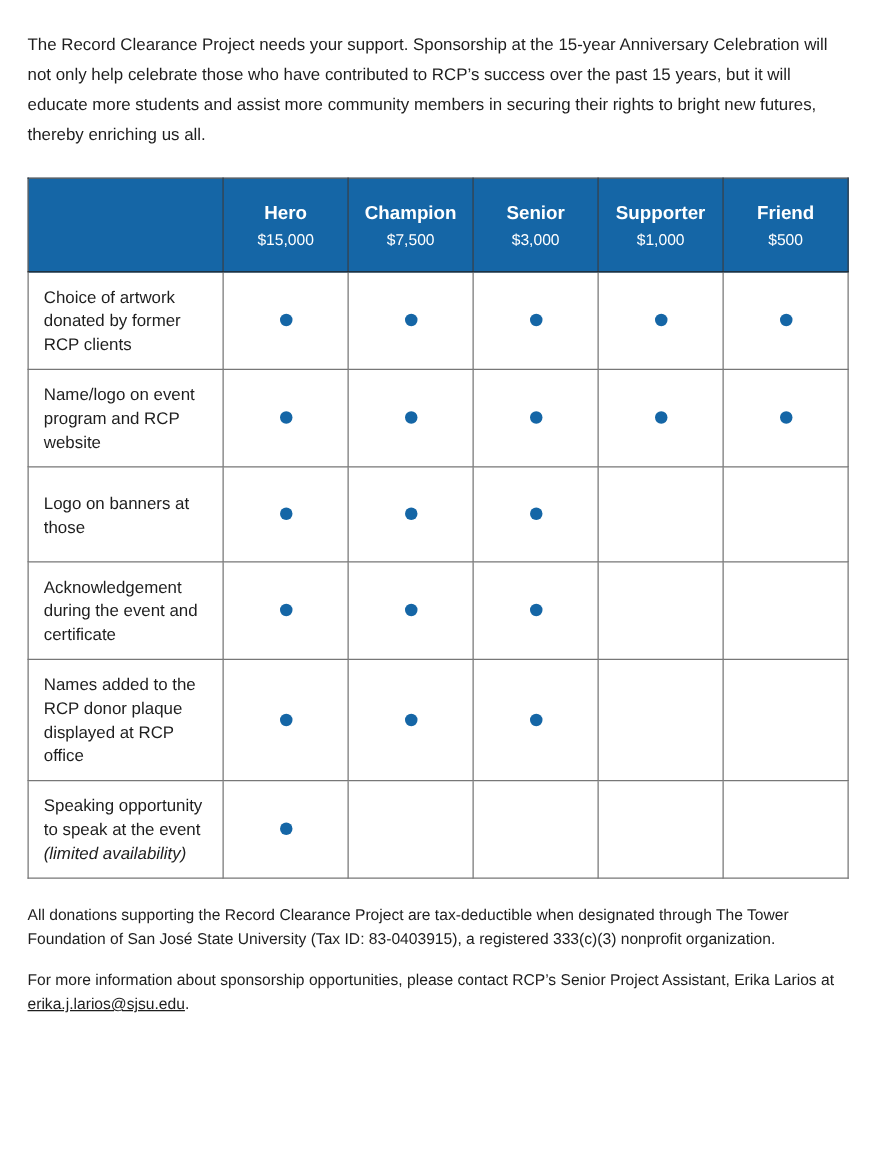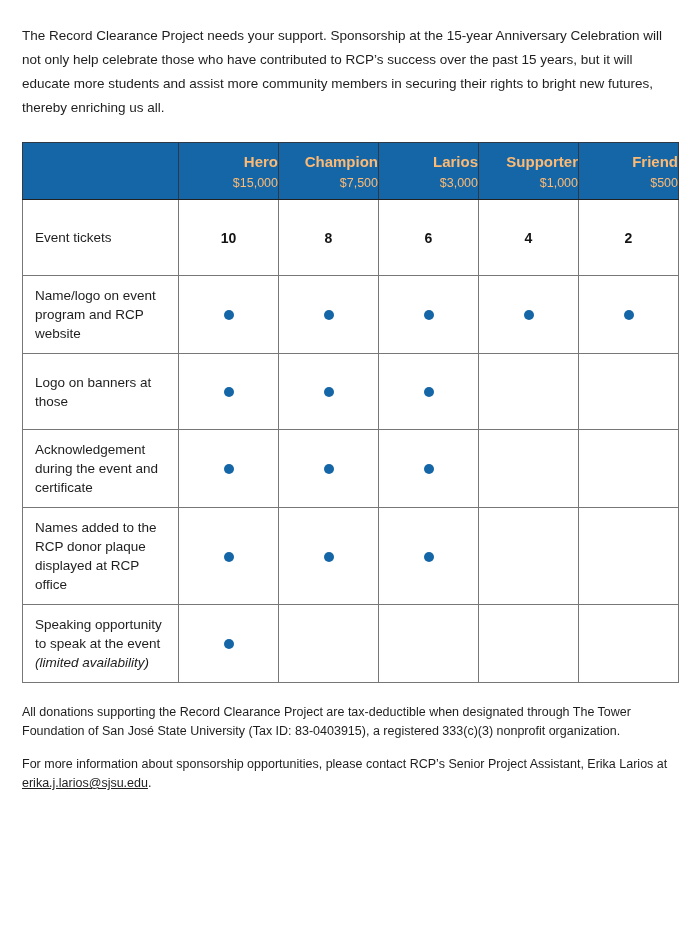--- a/index.html
+++ b/index.html
@@ -27,23 +27,23 @@
   table.sponsor-table {
     border-collapse: collapse;
     table-layout: fixed;
     width: 656px;
   }
   col.label-col { width: 156px; }
   col.tier-col  { width: 100px; }
 
   thead th {
     background: var(--blue, #1566a6);
-    color: #fdba74;
-    height: 57px;
-    text-align: right;
+    color: #ffffff;
+    height: 75px;
+    text-align: center;
     vertical-align: middle;
     border: 1px solid #2e3b46;
     border-bottom: 1px solid #222222;
   }
   thead th .tier-name { font-size: 15px; font-weight: bold; margin-bottom: 6px; }
   thead th .tier-price { font-size: 12.5px; font-weight: normal; }
 
   tbody th, tbody td {
     border: 1px solid #777777;
     height: 76px;
@@ -98,41 +98,41 @@
           <th></th>
           <th>
             <div class="tier-name">Hero</div>
             <div class="tier-price">$15,000</div>
           </th>
           <th>
             <div class="tier-name">Champion</div>
             <div class="tier-price">$7,500</div>
           </th>
           <th>
-            <div class="tier-name">Larios</div>
+            <div class="tier-name">Senior</div>
             <div class="tier-price">$3,000</div>
           </th>
           <th>
             <div class="tier-name">Supporter</div>
             <div class="tier-price">$1,000</div>
           </th>
           <th>
             <div class="tier-name">Friend</div>
             <div class="tier-price">$500</div>
           </th>
         </tr>
       </thead>
     <tbody>
         <tr>
-          <th class="row-label">Event tickets</th>
-          <td class="tier-cell num">10</td>
-          <td class="tier-cell num">8</td>
-          <td class="tier-cell num">6</td>
-          <td class="tier-cell num">4</td>
-          <td class="tier-cell num">2</td>
+          <th class="row-label">Choice of artwork donated by former RCP clients</th>
+          <td class="tier-cell"><span class="dot"></span></td>
+          <td class="tier-cell"><span class="dot"></span></td>
+          <td class="tier-cell"><span class="dot"></span></td>
+          <td class="tier-cell"><span class="dot"></span></td>
+          <td class="tier-cell"><span class="dot"></span></td>
         </tr>
         <tr>
           <th class="row-label">Name/logo on event program and RCP website</th>
           <td class="tier-cell"><span class="dot"></span></td>
           <td class="tier-cell"><span class="dot"></span></td>
           <td class="tier-cell"><span class="dot"></span></td>
           <td class="tier-cell"><span class="dot"></span></td>
           <td class="tier-cell"><span class="dot"></span></td>
         </tr>
         <tr>

